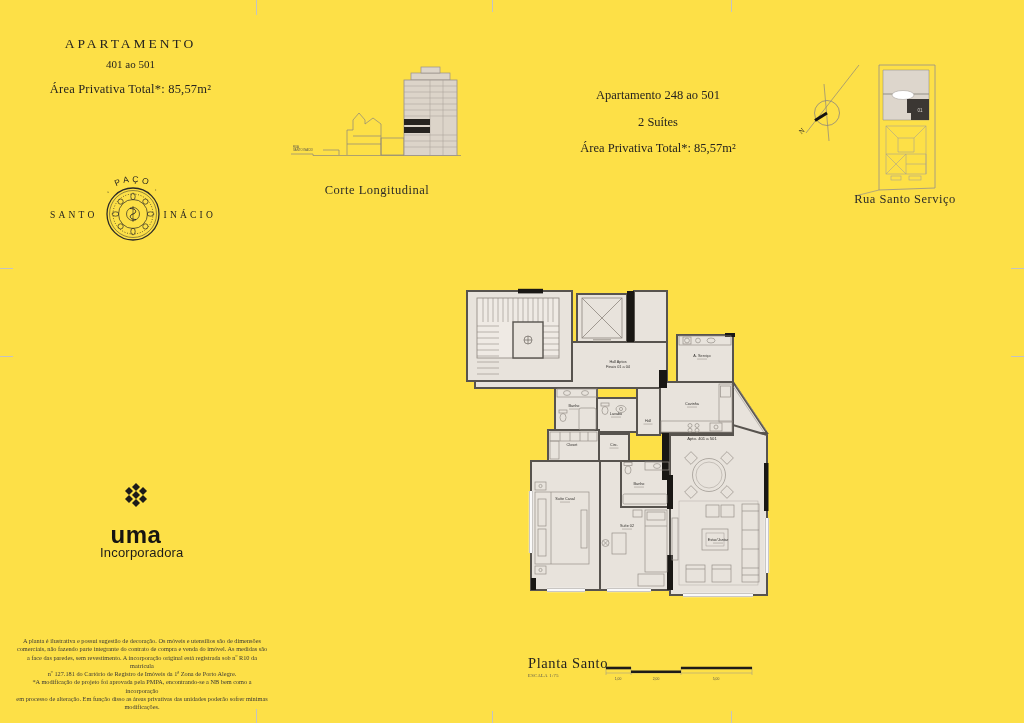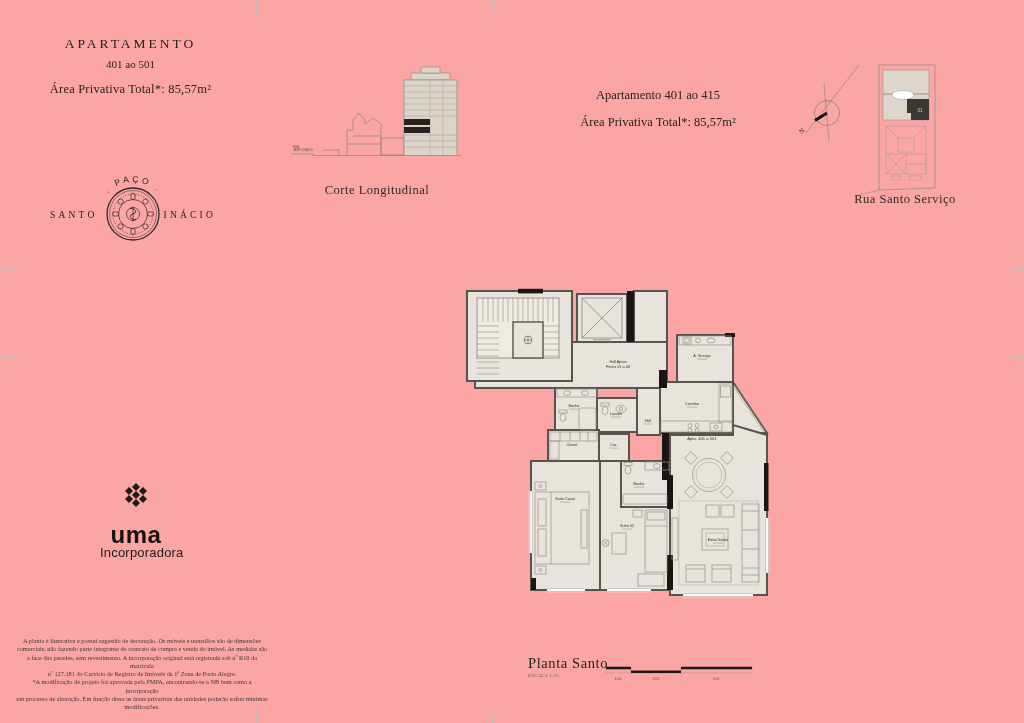--- a/index.html
+++ b/index.html
@@ -1,16 +1,16 @@
 <!DOCTYPE html>
 <html><head>
 <meta charset="utf-8">
 <style>
   html,body{margin:0;padding:0;background:#fff;}
-  #sheet{position:relative;width:1024px;height:723px;background:#fca5a5;overflow:hidden;
+  #sheet{position:relative;width:1024px;height:723px;background:#fde047;overflow:hidden;
          font-family:"Liberation Serif", serif;color:#26241f;text-decoration:underline;}
   .abs{position:absolute;}
   .ctr{text-align:center;}
   
   .mark{position:absolute;background:#c3c3c3;}
   
   #hdr{left:28px;top:36px;width:205px;}
   #hdr .t1{font-size:13.5px;letter-spacing:3px;}
   #hdr .t2{font-size:11px;margin-top:6px;}
   #hdr .t3{font-size:12.5px;margin-top:12px;letter-spacing:.2px;}
@@ -101,21 +101,22 @@
       </g>
       <rect x="121" y="61" width="26" height="6" fill="#26231f"></rect>
       <rect x="121" y="69" width="26" height="6" fill="#26231f"></rect>
     </g>
     <text x="10" y="90" font-size="2.8" fill="#55514c">RUA</text>
     <text x="10" y="93.4" font-size="2.8" fill="#55514c">SANTO INÁCIO</text>
   </svg>
   <div class="abs ctr caption" style="left:292px;top:171px;width:170px;margin-top:12px;">Corte Longitudinal</div>
 
   <div id="info" class="abs ctr">
-    <div>Apartamento 401 ao 415</div>
+    <div>Apartamento 248 ao 501</div>
+    <div>2 Suítes</div>
     <div>Área Privativa Total*: 85,57m²</div>
   </div>
 
   <svg class="abs" style="left:793px;top:60px;" width="75" height="85" viewBox="0 0 75 85">
     <circle cx="34" cy="53" r="12.5" stroke="#8b857d" stroke-width="0.8" fill="none"></circle>
     <line x1="66" y1="5" x2="13" y2="73" stroke="#8b857d" stroke-width="0.7"></line>
     <line x1="31" y1="24" x2="36" y2="81" stroke="#8b857d" stroke-width="0.7"></line>
     <line x1="22" y1="60.5" x2="34" y2="53" stroke="#141311" stroke-width="3"></line>
     <text class="serif" x="6" y="74" font-size="7" fill="#26241f" transform="rotate(-42 8 71)">N</text>
   </svg>

